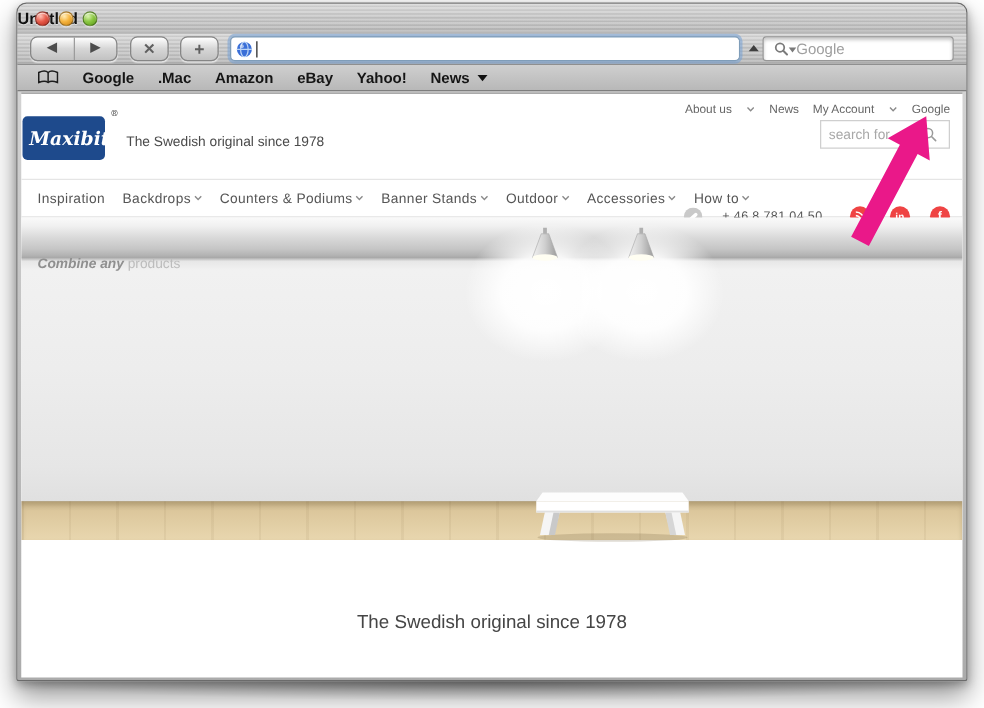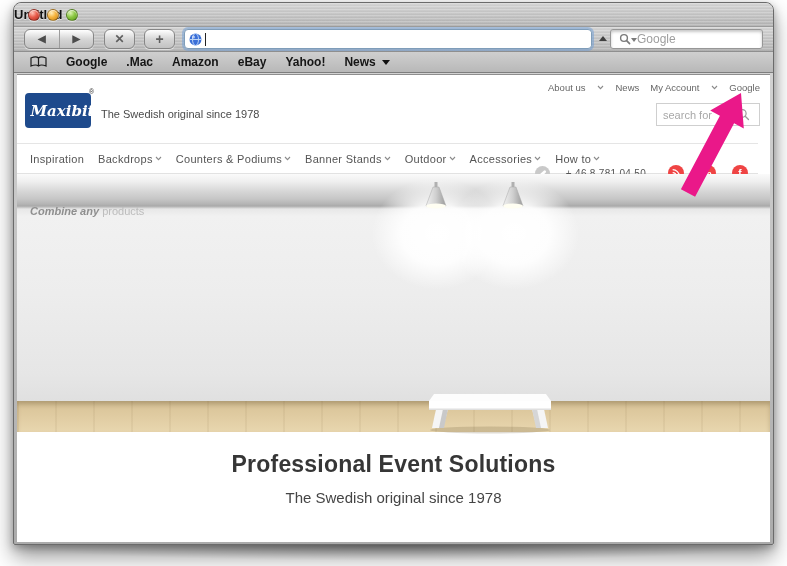--- a/index.html
+++ b/index.html
@@ -64,38 +64,38 @@
     font-size:12px; font-weight:bold; color:#151515; border-bottom:1px solid #7e7e7e;
     background:linear-gradient(180deg,#cfcfcf,#b8b8b8); }
   .bm { display:flex; align-items:center; gap:4px; }
   .news-tri { width:0; height:0; border-left:4px solid transparent; border-right:4px solid transparent;
     border-top:5px solid #111; margin-left:2px; }
 
   
   .content { position:absolute; left:3px; right:3px; top:71px; bottom:2px;
     background:#fff; border-top:1px solid #8e8e8e; overflow:hidden; }
 
-  .logo { position:absolute; left:8px; top:18px; width:66px; height:35px;
+  .logo { position:absolute; left:1px; top:18px; width:66px; height:35px;
     background:#1e4a8c; border-radius:4px; color:#fff; display:flex;
     align-items:center; justify-content:center;
     font-family:"DejaVu Serif", serif; font-style:italic; font-weight:bold; font-size:15px;padding-left:9px; }
   .logo-reg { position:absolute; left:72px; top:13px; font-size:7px; color:#333; }
   .tagline { position:absolute; left:84px; top:33px; font-size:11px; color:#4a4a4a; }
 
   .utility { position:absolute; right:10px; top:7px; display:flex; gap:11px;
     font-size:9.5px; color:#666; align-items:center; }
   .utility .u-item { display:flex; align-items:center; gap:12px; cursor:pointer; }
 
-  .site-search { position:absolute; right:10px; top:28px; width:104px; height:23px;
+  .site-search { position:absolute; right:10px; top:21px; width:104px; height:23px;
     border:1px solid #cfcfcf; display:flex; align-items:center; padding:0 6px; }
   .site-search input { border:none; outline:none; width:74px; font-size:11px; color:#999;
     font-family:"Liberation Sans",sans-serif; }
   .site-search input::placeholder { color:#a8a8a8; }
 
-  .mainnav { position:absolute; left:0; right:12px; top:68px; height:31px;
+  .mainnav { position:absolute; left:0; right:0; top:68px; height:31px;
     border-top:1px solid #e5e5e5; border-bottom:1px solid #e2e2e2;
     display:flex; align-items:center; padding-left:13px; gap:14px;
     font-size:11px; color:#555; letter-spacing:.3px; }
   .nav-item { display:flex; align-items:center; gap:2px; cursor:pointer; }
   .nav-right { position:absolute; right:10px; display:flex; align-items:center; gap:16px;margin-top:29px; }
   .phone-num { font-size:10px; color:#555; margin-right:6px; }
   .soc { width:16px; height:16px; border-radius:50%; background:#ef4444;
     display:flex; align-items:center; justify-content:center;
     color:#fff; font-weight:bold; }
   .soc.in { font-size:8px; } .soc.fb { font-size:10px; }
@@ -315,21 +315,20 @@
       <ellipse cx="66" cy="38" rx="60" ry="3.4" fill="rgba(110,90,55,.22)"></ellipse>
       <polygon points="12,17 24,17 19,36 8,36" fill="#f5f5f5"></polygon>
       <polygon points="19,17 24,17 20,36 15,36" fill="#c9c9c9"></polygon>
       <polygon points="108,17 120,17 124,36 113,36" fill="#f5f5f5"></polygon>
       <polygon points="108,17 113,17 117,36 112,36" fill="#d6d6d6"></polygon>
       <polygon points="10,2 122,2 127,9 5,9" fill="#fdfdfd"></polygon>
       <rect x="5" y="9" width="122" height="9" fill="#ffffff"></rect>
       <rect x="5" y="16.5" width="122" height="1.5" fill="#e0e0e0"></rect>
     </svg>
 
-    <div class="headline">Professional Event Solutions</div>
     <div class="subheadline">The Swedish original since 1978</div>
   </div>
 </div>
 
 <svg class="arrow-overlay" viewBox="0 0 90 120">
   <polygon points="71,8 73.8,43.4 64.1,38.2 25.1,111.7 10.9,104.3 49.9,30.8 40.2,25.6" fill="#ea1889"></polygon>
 </svg>
 
 <div class="shadow-under"></div>
 

